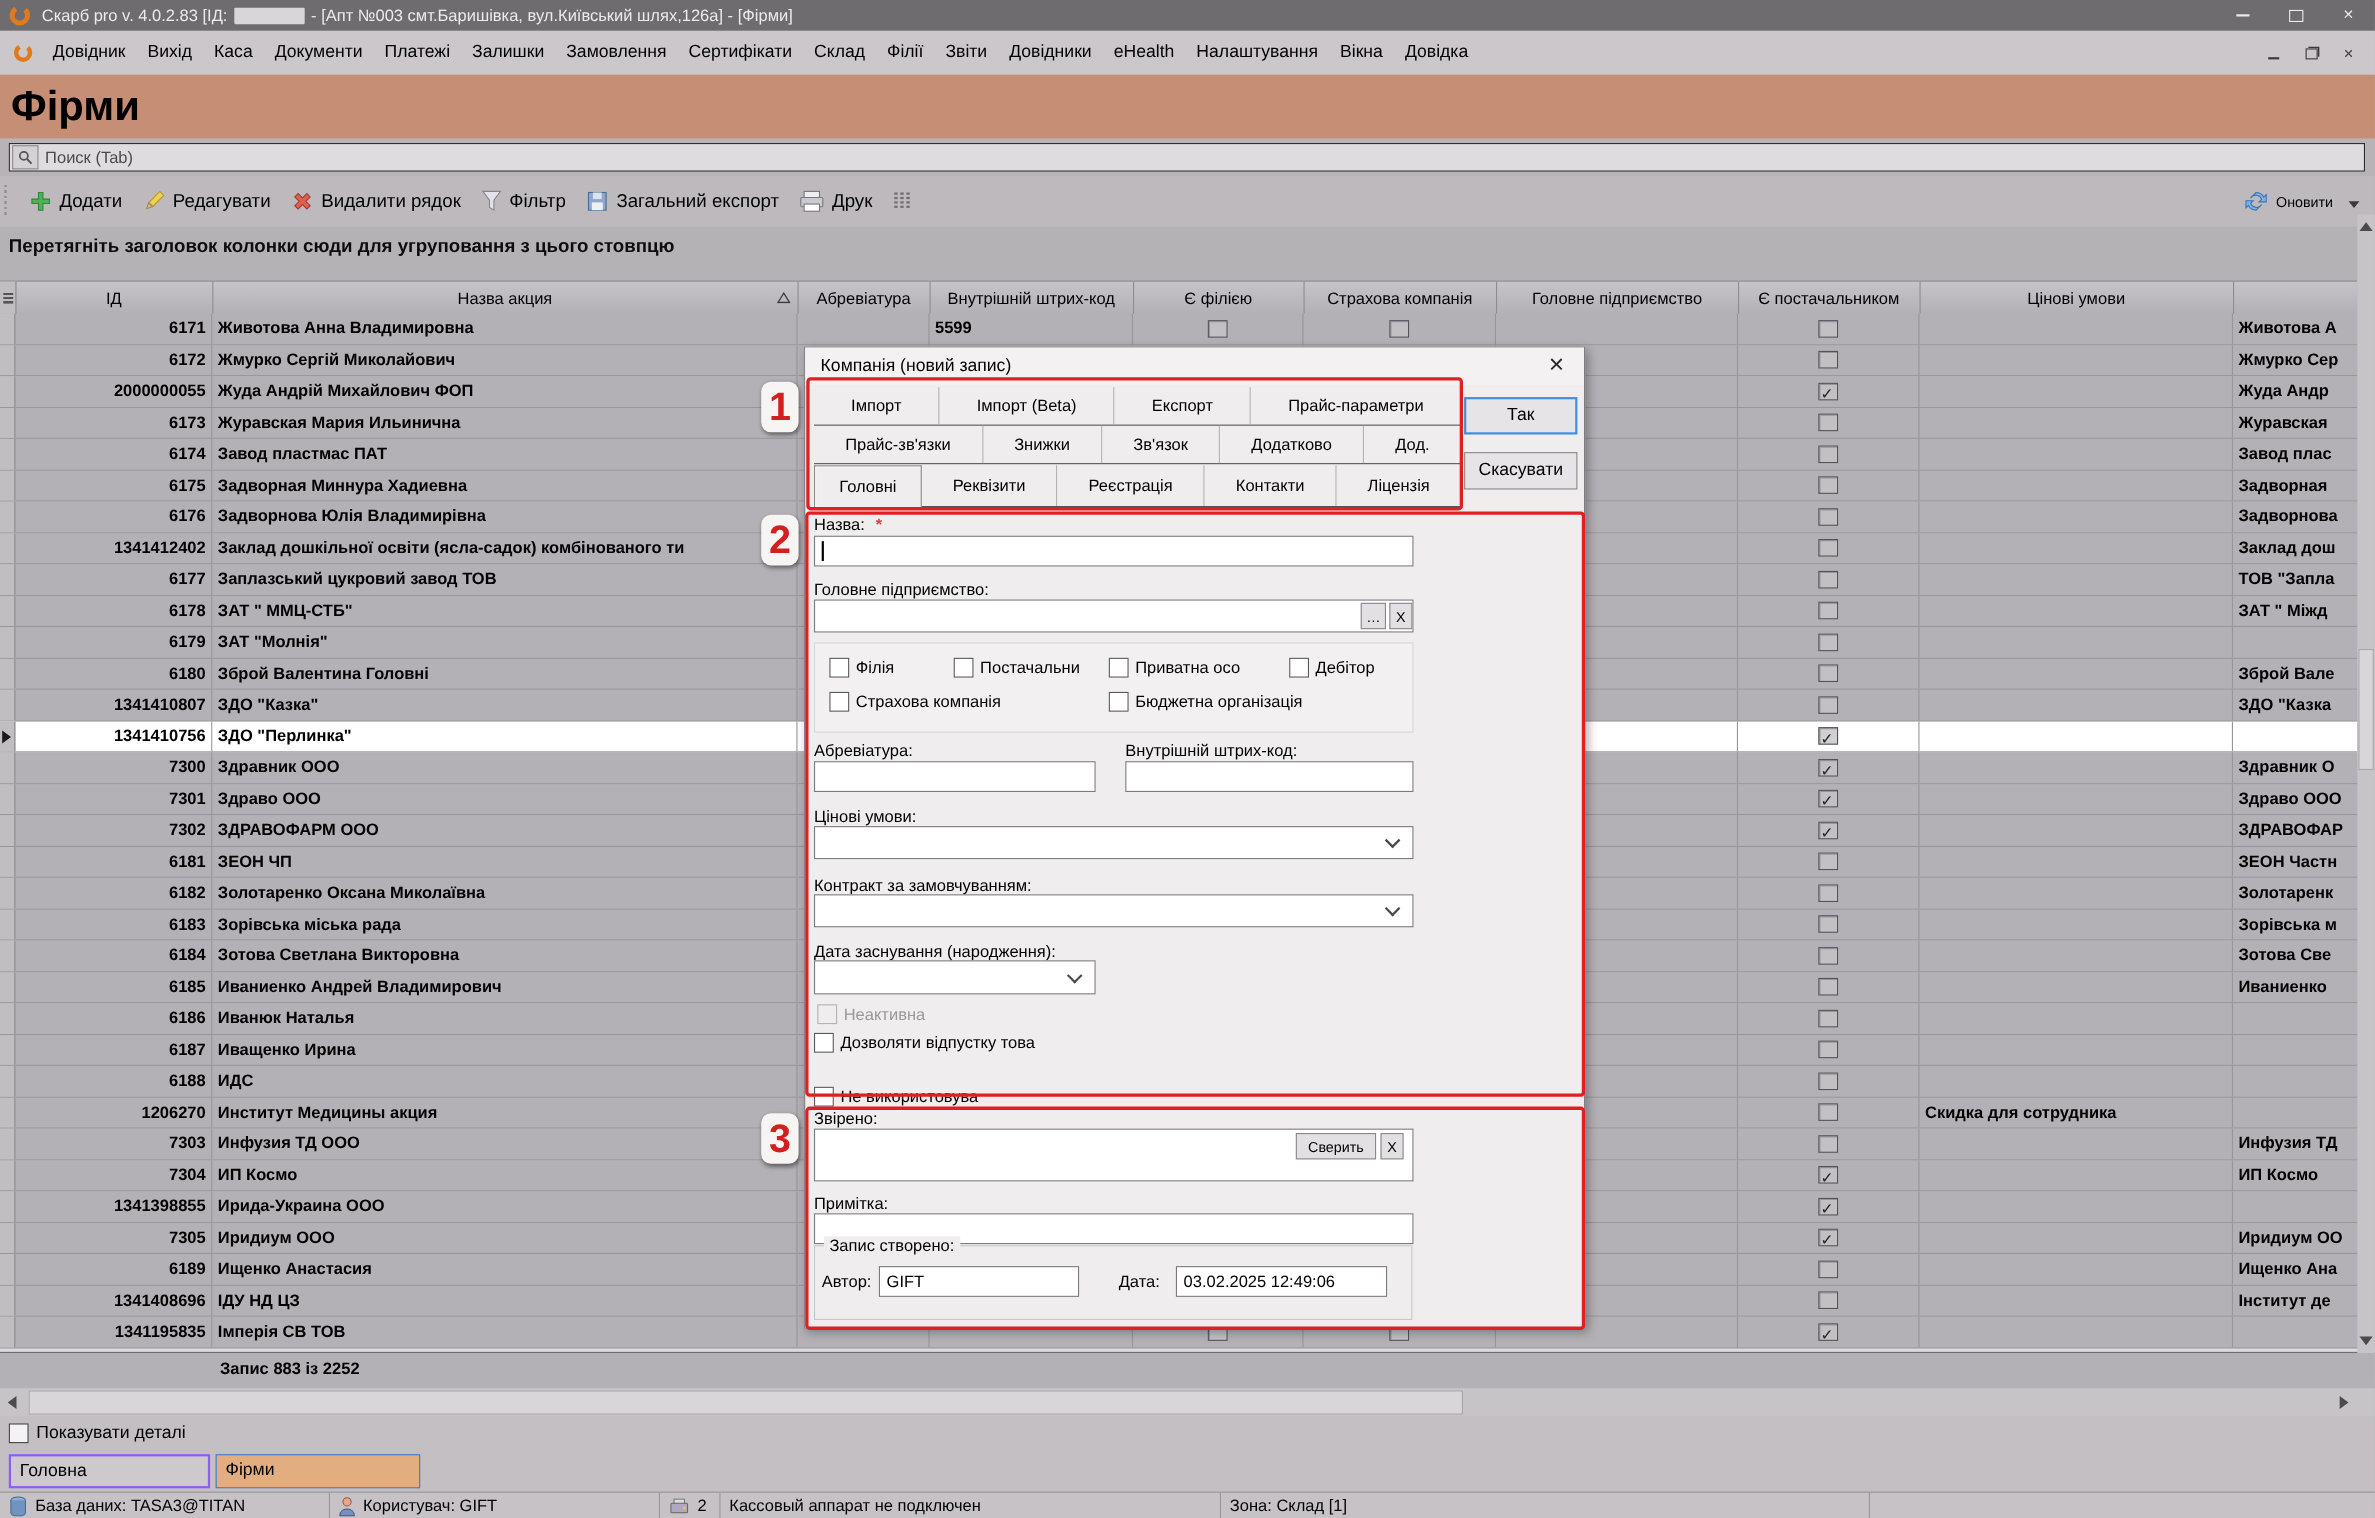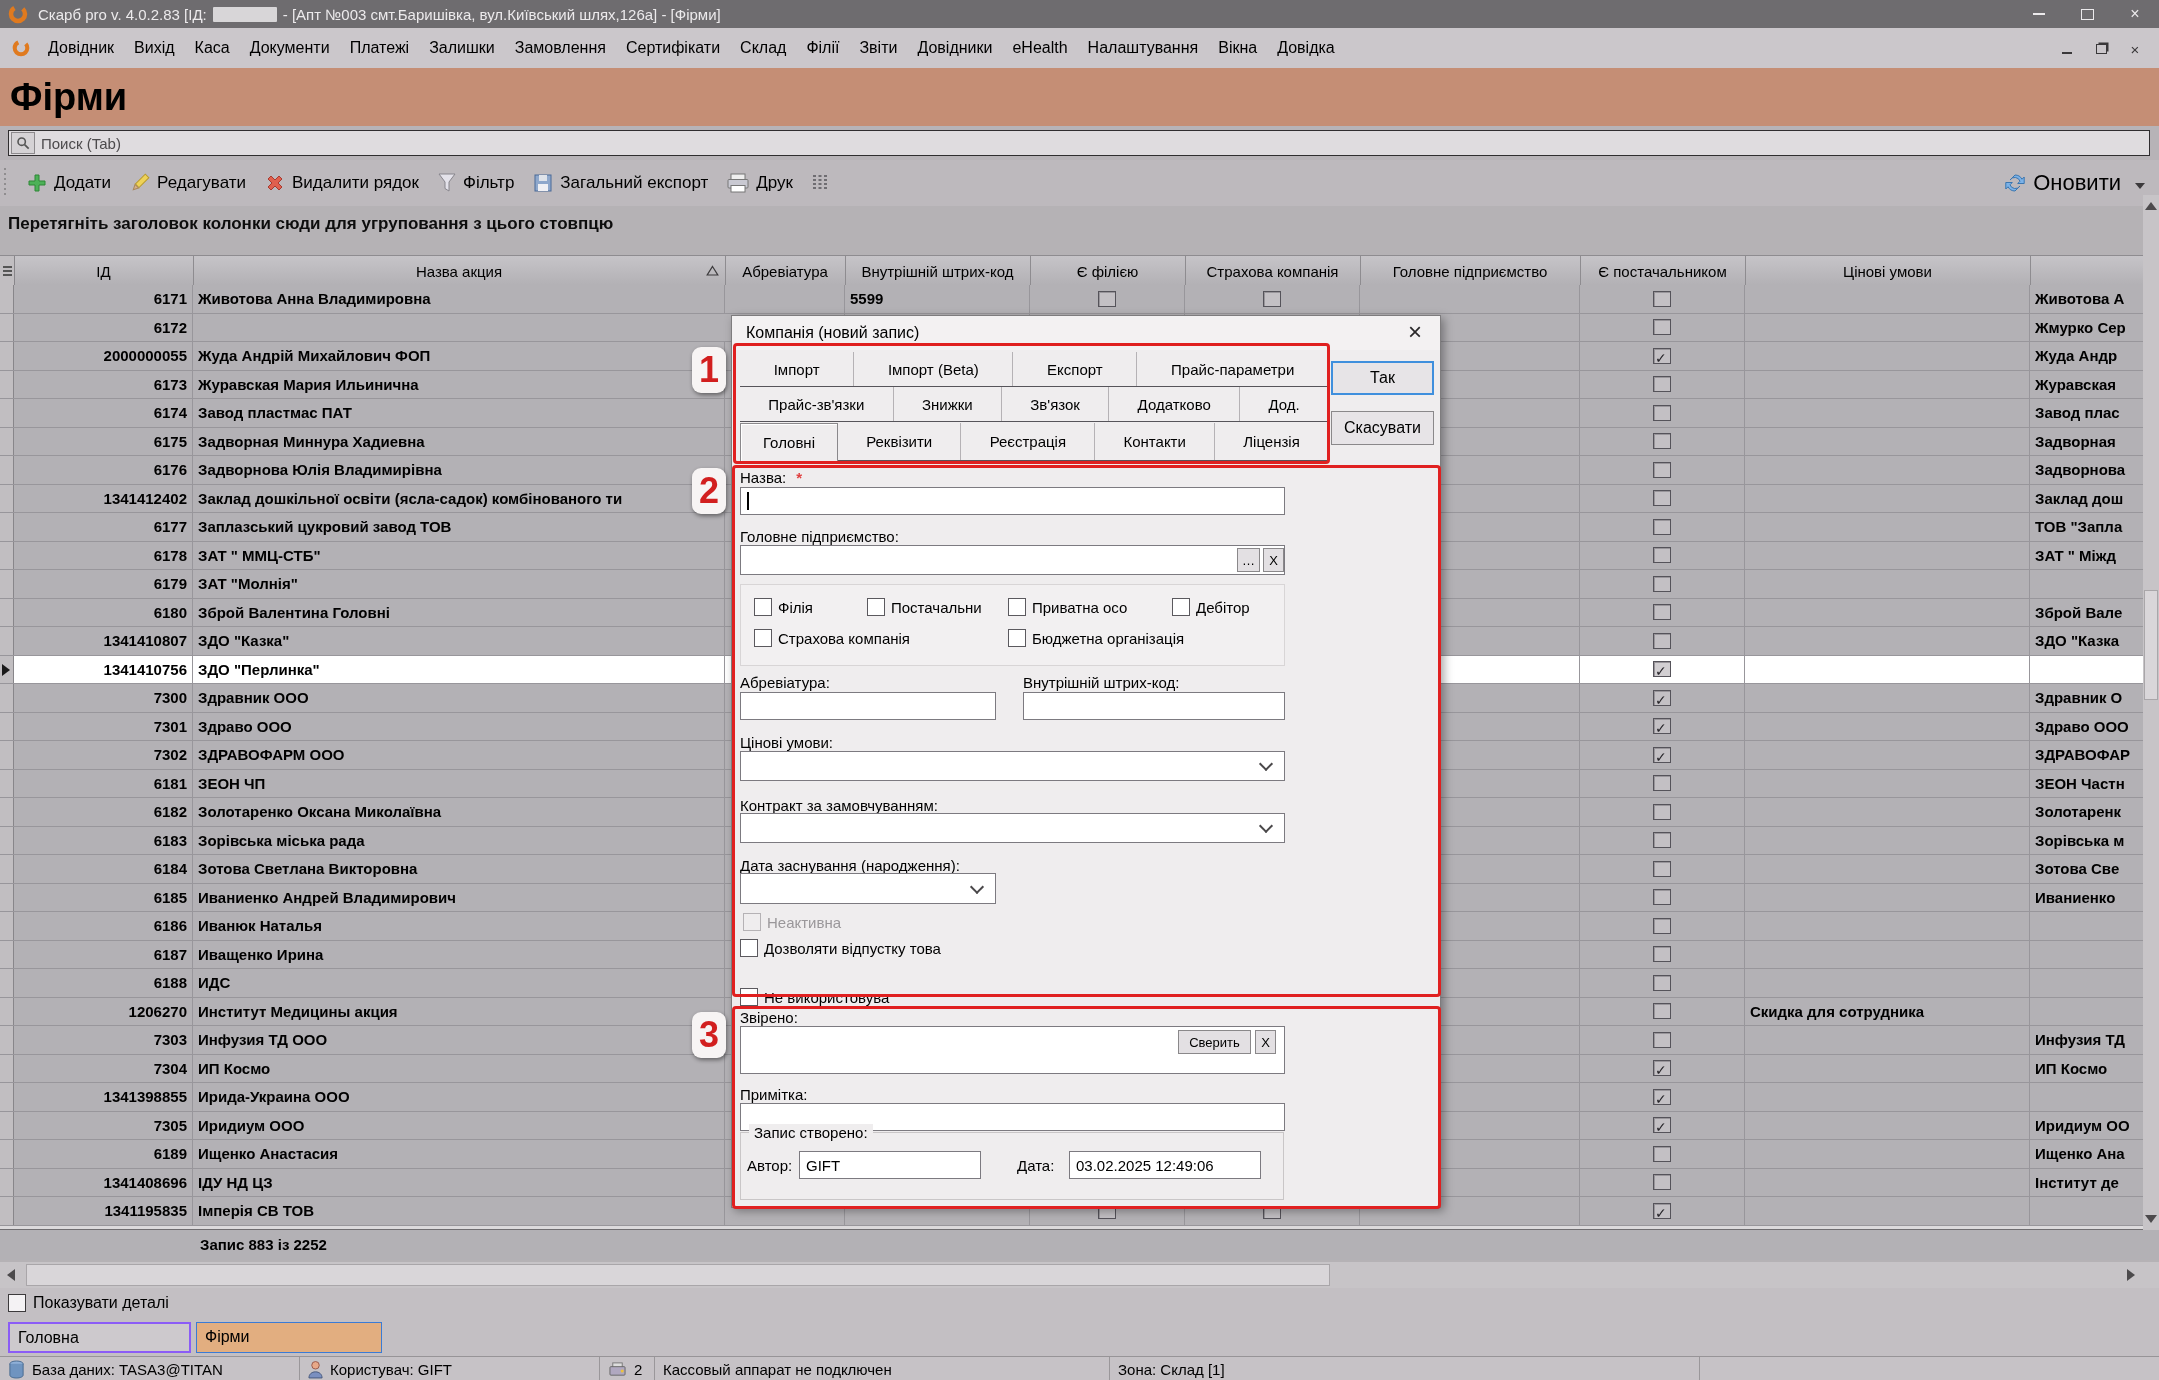--- a/index.html
+++ b/index.html
@@ -36,21 +36,21 @@
   .searchrow{position:absolute;left:0;top:126px;right:0;height:34px;background:#b7b3b7;}
   .searchbox{position:absolute;left:8px;right:9px;top:4px;height:24px;background:#dfdcdf;border:1px solid #2f2d2f;display:flex;align-items:center;}
   .searchicon{width:22px;height:20px;margin-left:2px;display:flex;align-items:center;justify-content:center;border:1px solid #8d8a8d;background:#d5d2d5;}
   .searchbox input{flex:1;border:none;outline:none;background:transparent;font-family:inherit;font-size:15px;color:#222;padding:0 6px;}
   .searchbox input::placeholder{color:#4c4a4c;opacity:1;}
   
   .toolbar{position:absolute;left:0;top:160px;right:0;height:46px;background:#bdb9bd;display:flex;align-items:center;font-size:17px;}
   .grip{width:5px;height:30px;margin:0 8px 0 4px;background:repeating-linear-gradient(to bottom,#8f8d8f 0 2px,transparent 2px 5px);background-size:2px 100%;background-repeat:repeat-y;}
   .tbtn{display:flex;align-items:center;gap:6px;padding:0 9px;height:38px;}
   .tbtn svg{flex:0 0 auto;}
-  .tb-right{margin-left:auto;display:flex;align-items:center;gap:6px;padding-right:14px;font-size:22px;}
+  .tb-right{margin-left:auto;display:flex;align-items:center;gap:6px;padding-right:14px;font-size:13px;}
   .caret-down{width:0;height:0;border-left:5px solid transparent;border-right:5px solid transparent;border-top:6px solid #3c3a3c;margin-left:8px;margin-top:6px;}
   
   .grouphint{position:absolute;left:8px;top:214px;font-size:17px;font-weight:bold;color:#0d0d0d;}
   
   .ghead{position:absolute;left:0;top:255px;width:2143px;height:30px;background:linear-gradient(#c6c4c8,#b2b0b4);border-top:1px solid #8e8c90;border-bottom:1px solid #8e8c90;font-size:15px;}
   .hcell{position:absolute;top:0;bottom:0;border-right:1px solid #8e8c90;display:flex;align-items:center;justify-content:center;overflow:hidden;white-space:nowrap;}
   .hgut-icon{width:9px;height:10px;background:repeating-linear-gradient(to bottom,#555 0 2px,transparent 2px 4px);}
   .grows{position:absolute;left:0;top:285px;width:2143px;}
   .grow{position:relative;height:28.5px;background:#b3b1b5;border-bottom:1px solid #98969b;box-sizing:border-box;}
   .grow.current{background:#ffffff;}
@@ -320,20 +320,21 @@
         <span class="cbwrap">
           <span class="gcb"></span>
         </span>
       </div>
       <div class="gcell cprice"></div>
       <div class="gcell cextra">Животова А</div>
     </div>
     <div class="grow">
       <div class="gcell cg"></div>
       <div class="gcell cid">6172</div>
+      <div class="gcell cname">Жмурко Сергій Миколайович</div>
       <div class="gcell cab"></div>
       <div class="gcell ccode"></div>
       <div class="gcell cfil">
         <span class="cbwrap">
           <span class="gcb"></span>
         </span>
       </div>
       <div class="gcell cstr">
         <span class="cbwrap">
           <span class="gcb"></span>

